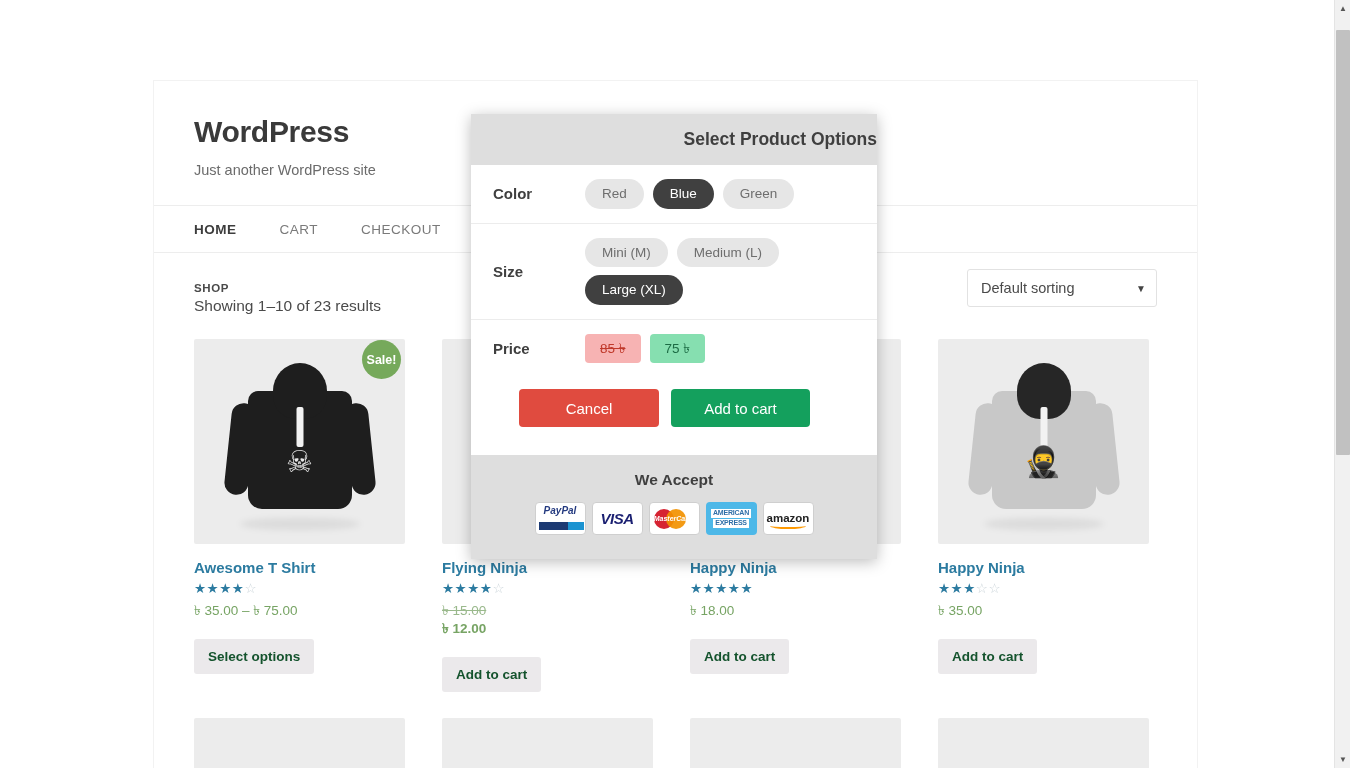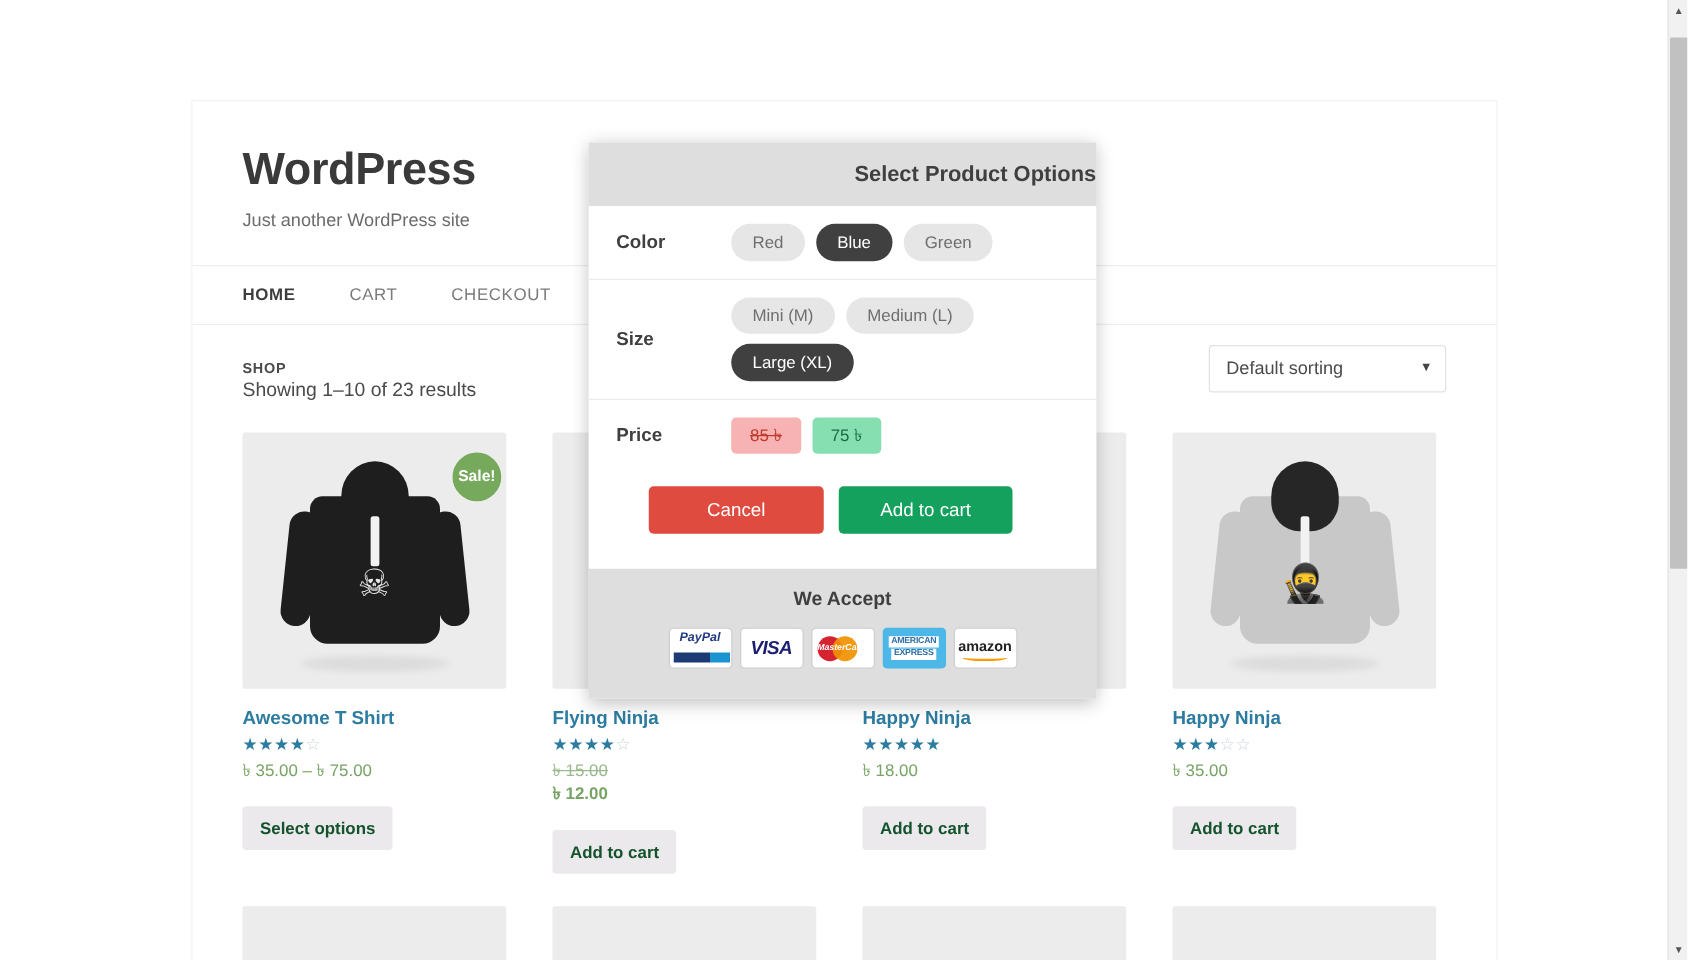--- a/index.html
+++ b/index.html
@@ -24,21 +24,21 @@
     left: 154px; top: 81px;
     width: 1043px;
     min-height: 700px;
     background: #ffffff;
     box-shadow: 0 0 0 1px #f2f2f2;
   }
 
   
   .site-header { padding: 34px 40px 0 40px; }
   .site-title {
-    font-size: 36px; font-weight: bold; color: #3a3a3a;
+    font-size: 30px; font-weight: bold; color: #3a3a3a;
     letter-spacing: -0.3px; margin: 0; line-height: 1.1;
   }
   .site-desc {
     font-size: 14.5px; color: #6b6b6b; margin: 14px 0 0 0;
   }
   .nav-wrap {
     margin-top: 27px;
     border-top: 1px solid #ededed;
     border-bottom: 1px solid #ededed;
   }
@@ -83,21 +83,21 @@
   .product {
     width: 211px; position: relative; margin-bottom: 26px;
   }
   .product-thumb {
     width: 211px; height: 205px;
     background: #ececec; border-radius: 2px;
     position: relative; overflow: hidden;
     cursor: pointer;
   }
   .onsale {
-    position: absolute; right: 4px; top: 16px;
+    position: absolute; right: 4px; top: 1px;
     width: 39px; height: 39px; border-radius: 50%;
     background: #76a95b; color: #fff;
     font-size: 12.5px; font-weight: bold;
     display: flex; align-items: center; justify-content: center;
     z-index: 4;
   }
   .product-title {
     font-size: 15px; font-weight: bold; color: #2c7ba0;
     margin-top: 15px; cursor: pointer; line-height: 1.2;
   }

